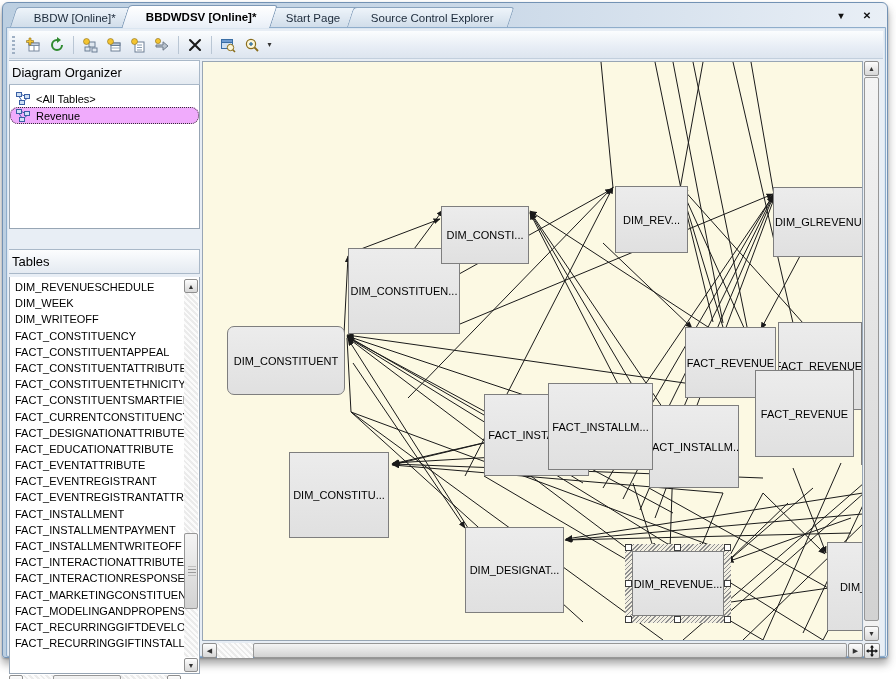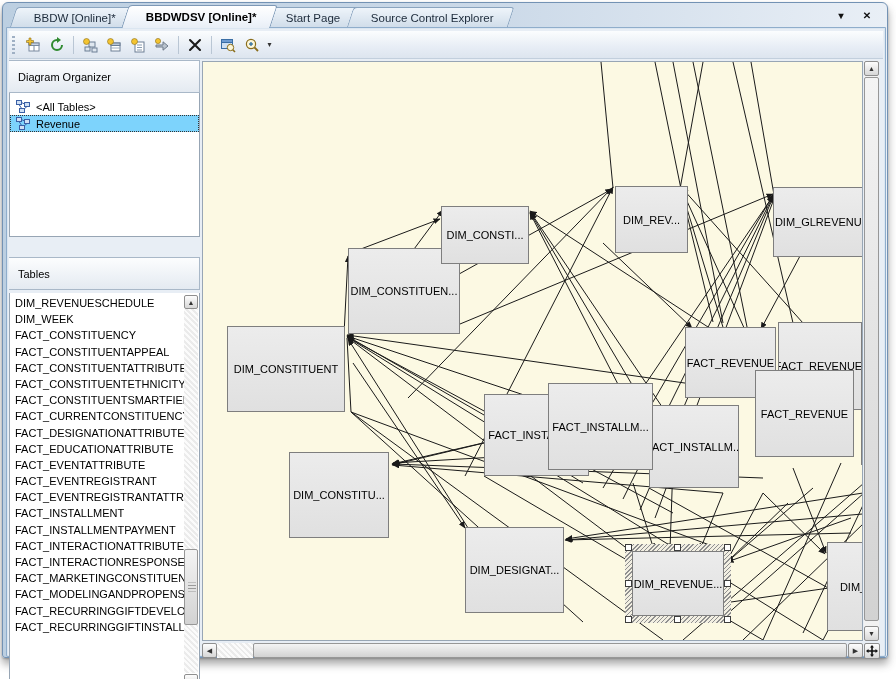--- a/index.html
+++ b/index.html
@@ -38,29 +38,29 @@
   .grip { width:5px; height:18px; margin:0 4px 0 3px;
     background:repeating-linear-gradient(#9fb0c4 0 2px, transparent 2px 4px);
     background-size:3px 4px; background-repeat:repeat-y; }
   .tbtn { width:22px; height:22px; margin:0 1px; display:flex; align-items:center;
     justify-content:center; border:1px solid transparent; border-radius:2px; cursor:pointer; }
   .tsep { width:1px; height:18px; background:#b9c6d4; margin:0 4px; }
   .caret { font-size:8px; color:#333; width:11px; text-align:center; cursor:pointer; }
 
   
   #left-col { position:absolute; left:2px; top:32px; width:191px; height:596px; }
-  .panel-header { height:33px; background:linear-gradient(#fcfdfe,#e4eaf1);
+  .panel-header { height:25px; background:linear-gradient(#fcfdfe,#e4eaf1);
     border:1px solid #a9b8c8; border-left:none; display:flex; align-items:center;
-    padding-left:9px; font-size:11px; color:#000; }
+    padding-left:3px; font-size:13px; color:#000; }
   .listbox { background:#fff; border:1px solid #97a5b4; border-top:none; position:relative; overflow:hidden; }
   #organizer-list { height:144px; }
   .org-item { height:17px; display:flex; align-items:center; padding-left:6px;
     font-size:11px; color:#000; cursor:default; white-space:nowrap; }
   .org-item .oicon { margin-right:6px; flex:0 0 auto; }
-  .org-item.selected { background:#7dd3fc; outline:1px dotted #333; outline-offset:-1px; }
+  .org-item.selected { background:#f0abfc; outline:1px dotted #333; outline-offset:-1px;border-radius:8px; }
   #tables-list { height:397px; margin-top:3px; }
   #tables-rows { position:absolute; left:0; top:2px; right:15px; bottom:0; overflow:hidden; }
   .trow { height:16.2px; line-height:16.2px; padding-left:5px; font-size:11px;
     color:#000; white-space:nowrap; overflow:hidden; cursor:default; }
 
   
   .sb-btn { position:absolute; background:linear-gradient(#fdfdfd,#d7d7d7);
     border:1px solid #8e8e8e; border-radius:2px; display:flex; align-items:center;
     justify-content:center; font-size:7px; color:#333; cursor:pointer; }
   .sb-track { position:absolute; background:repeating-linear-gradient(45deg,#fbfbfb 0 2px,#ebebeb 2px 4px); }
@@ -216,33 +216,35 @@
             </div>
           </div>
 
       <div class="panel-header" style="margin-top:20px;">
         <span>Tables</span>
       </div>
       <div class="listbox" id="tables-list">
         <div id="tables-rows">
               <div class="trow">DIM_REVENUESCHEDULE</div>
               <div class="trow">DIM_WEEK</div>
+              <div class="trow">DIM_WRITEOFF</div>
               <div class="trow">FACT_CONSTITUENCY</div>
               <div class="trow">FACT_CONSTITUENTAPPEAL</div>
               <div class="trow">FACT_CONSTITUENTATTRIBUTE</div>
               <div class="trow">FACT_CONSTITUENTETHNICITY</div>
               <div class="trow">FACT_CONSTITUENTSMARTFIEL</div>
               <div class="trow">FACT_CURRENTCONSTITUENCY</div>
               <div class="trow">FACT_DESIGNATIONATTRIBUTE</div>
               <div class="trow">FACT_EDUCATIONATTRIBUTE</div>
               <div class="trow">FACT_EVENTATTRIBUTE</div>
               <div class="trow">FACT_EVENTREGISTRANT</div>
               <div class="trow">FACT_EVENTREGISTRANTATTRI</div>
               <div class="trow">FACT_INSTALLMENT</div>
               <div class="trow">FACT_INSTALLMENTPAYMENT</div>
+              <div class="trow">FACT_INSTALLMENTWRITEOFF</div>
               <div class="trow">FACT_INTERACTIONATTRIBUTE</div>
               <div class="trow">FACT_INTERACTIONRESPONSE</div>
               <div class="trow">FACT_MARKETINGCONSTITUENT</div>
               <div class="trow">FACT_MODELINGANDPROPENSIT</div>
               <div class="trow">FACT_RECURRINGGIFTDEVELOP</div>
               <div class="trow">FACT_RECURRINGGIFTINSTALLM</div>
             </div>
 
         <div class="sb-btn" style="right:1px; top:2px; width:14px; height:14px;">▲</div>
         <div class="sb-track" style="right:1px; top:16px; width:14px; bottom:16px;"></div>
@@ -335,21 +337,21 @@
                 <line x1="540" y1="578" x2="661" y2="461" stroke="#1A1A1A" stroke-width="1"></line>
                 <line x1="560" y1="578" x2="638" y2="401" stroke="#1A1A1A" stroke-width="1"></line>
                 <line x1="600" y1="571" x2="661" y2="441" stroke="#1A1A1A" stroke-width="1"></line>
                 <line x1="345" y1="408" x2="620" y2="578" stroke="#1A1A1A" stroke-width="1"></line>
                 <line x1="281" y1="414" x2="560" y2="578" stroke="#1A1A1A" stroke-width="1"></line>
                 <line x1="446" y1="426" x2="661" y2="546" stroke="#1A1A1A" stroke-width="1"></line>
                 <line x1="620" y1="578" x2="661" y2="500" stroke="#1A1A1A" stroke-width="1"></line>
               </g>
         </svg>
         <div id="boxes-layer">
-              <div class="dbox" style="left: 24px; top: 264px; width: 118px; height: 86px;">
+              <div class="dbox" style="left: 24px; top: 264px; width: 118px; height: 69px; border-radius: 7px;">
                 <span>DIM_CONSTITUENT</span>
               </div>
               <div class="dbox" style="left: 86px; top: 390px; width: 100px; height: 86px;">
                 <span>DIM_CONSTITU...</span>
               </div>
               <div class="dbox" style="left: 262px; top: 465px; width: 99px; height: 86px;">
                 <span>DIM_DESIGNAT...</span>
               </div>
               <div class="dbox" style="left: 145px; top: 186px; width: 112px; height: 86px;">
                 <span>DIM_CONSTITUEN...</span>

